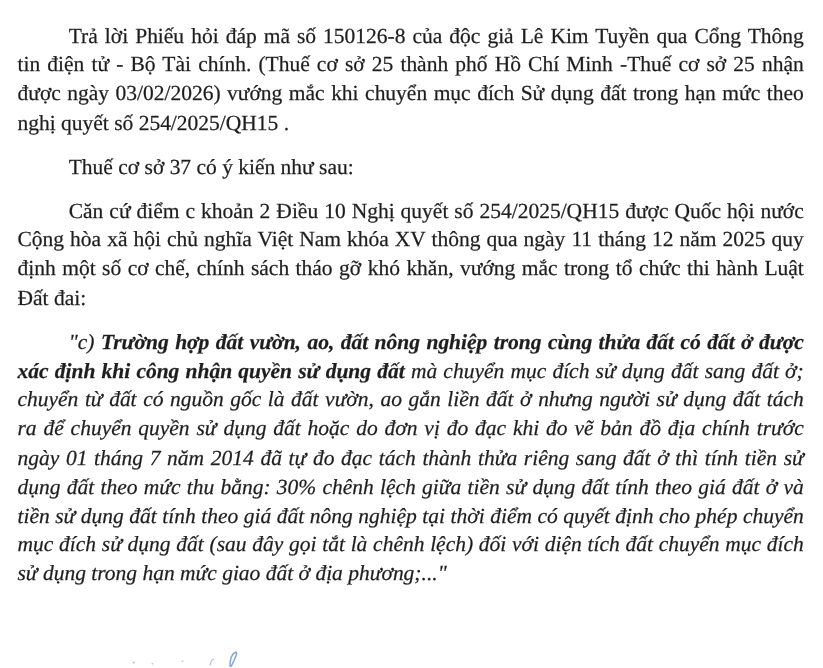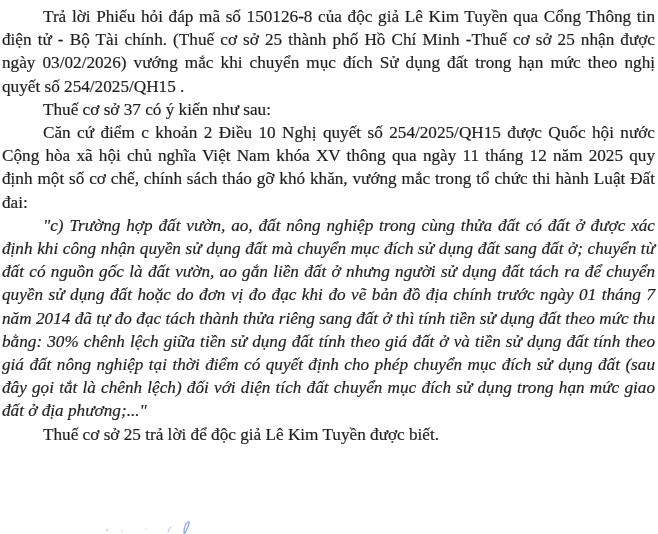--- a/index.html
+++ b/index.html
@@ -16,28 +16,28 @@
     box-sizing: border-box;
     padding: 5px 3px 0 2px;
     font-family: "Liberation Serif", "DejaVu Serif", serif;
     font-size: 17.2px;
     line-height: 23.2px;
     color: #1d1d1d;
     text-align: justify;
     -webkit-text-stroke: 0.2px #2a2a2a;
   }
   .para {
-    margin: 0;
+    margin: 12px;
     text-indent: 41px;
   }
   .para.quote {
     font-style: italic;
   }
   .quote-bold {
-    font-weight: normal;
+    font-weight: bold;
   }
   .signature-mark {
     position: absolute;
     left: 98px;
     top: 520px;
     width: 120px;
     height: 14px;
     pointer-events: none;
   }
 </style>
@@ -48,21 +48,20 @@
 
   <p class="para">Trả lời Phiếu hỏi đáp mã số 150126-8 của độc giả Lê Kim Tuyền qua Cổng Thông tin điện tử - Bộ Tài chính. (Thuế cơ sở 25 thành phố Hồ Chí Minh -Thuế cơ sở 25 nhận được ngày 03/02/2026) vướng mắc khi chuyển mục đích Sử dụng đất trong hạn mức theo nghị quyết số 254/2025/QH15 .</p>
 
   <p class="para">Thuế cơ sở 37 có ý kiến như sau:</p>
 
   <p class="para">Căn cứ điểm c khoản 2 Điều 10 Nghị quyết số 254/2025/QH15 được Quốc hội nước Cộng hòa xã hội chủ nghĩa Việt Nam khóa XV thông qua ngày 11 tháng 12 năm 2025 quy định một số cơ chế, chính sách tháo gỡ khó khăn, vướng mắc trong tổ chức thi hành Luật Đất đai:</p>
 
   <p class="para quote"><span>"c) </span><span class="quote-bold">Trường hợp đất vườn, ao, đất nông nghiệp trong cùng thửa đất có đất ở được xác định khi công nhận quyền sử dụng đất</span><span> mà chuyển mục đích sử dụng đất sang đất ở; chuyển từ đất có nguồn gốc là đất vườn, ao gắn liền đất ở nhưng người sử dụng đất tách ra để chuyển quyền sử dụng đất hoặc do đơn vị đo đạc khi đo vẽ bản đồ địa chính trước ngày 01 tháng 7 năm 2014 đã tự đo đạc tách thành thửa riêng sang đất ở thì tính tiền sử dụng đất theo mức thu bằng: 30% chênh lệch giữa tiền sử dụng đất tính theo giá đất ở và tiền sử dụng đất tính theo giá đất nông nghiệp tại thời điểm có quyết định cho phép chuyển mục đích sử dụng đất (sau đây gọi tắt là chênh lệch) đối với diện tích đất chuyển mục đích sử dụng trong hạn mức giao đất ở địa phương;..."</span></p>
 
 
-  <p class="para">Thuế cơ sở 25 trả lời để độc giả Lê Kim Tuyền được biết.</p>
 
   <svg class="signature-mark" viewBox="0 0 120 14" xmlns="http://www.w3.org/2000/svg">
     <circle cx="9" cy="10" r="0.9" opacity="0.55" fill="#6f93d2"></circle>
     <circle cx="24" cy="11" r="0.8" opacity="0.45" fill="#6f93d2"></circle>
     <circle cx="48" cy="9" r="0.8" opacity="0.4" fill="#6f93d2"></circle>
     <path d="M70,12 q1,-4 3,-5" fill="none" stroke-width="1.1" stroke-linecap="round" opacity="0.5" stroke="#6f93d2"></path>
     <path d="M86,13 q0,-9 4,-11 q2,-1 1,2 q-1,3 -4,9" fill="none" stroke-width="1.2" stroke-linecap="round" opacity="0.85" stroke="#6f93d2"></path>
   </svg>
 
 </div>

